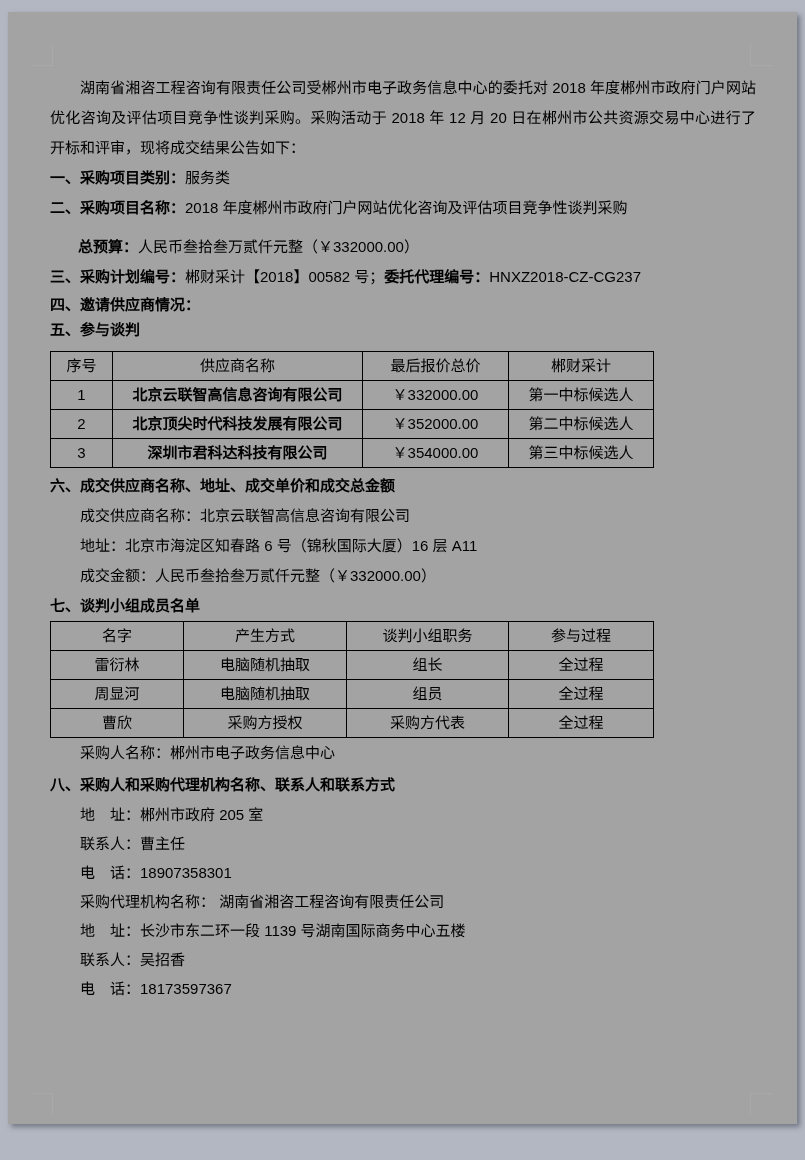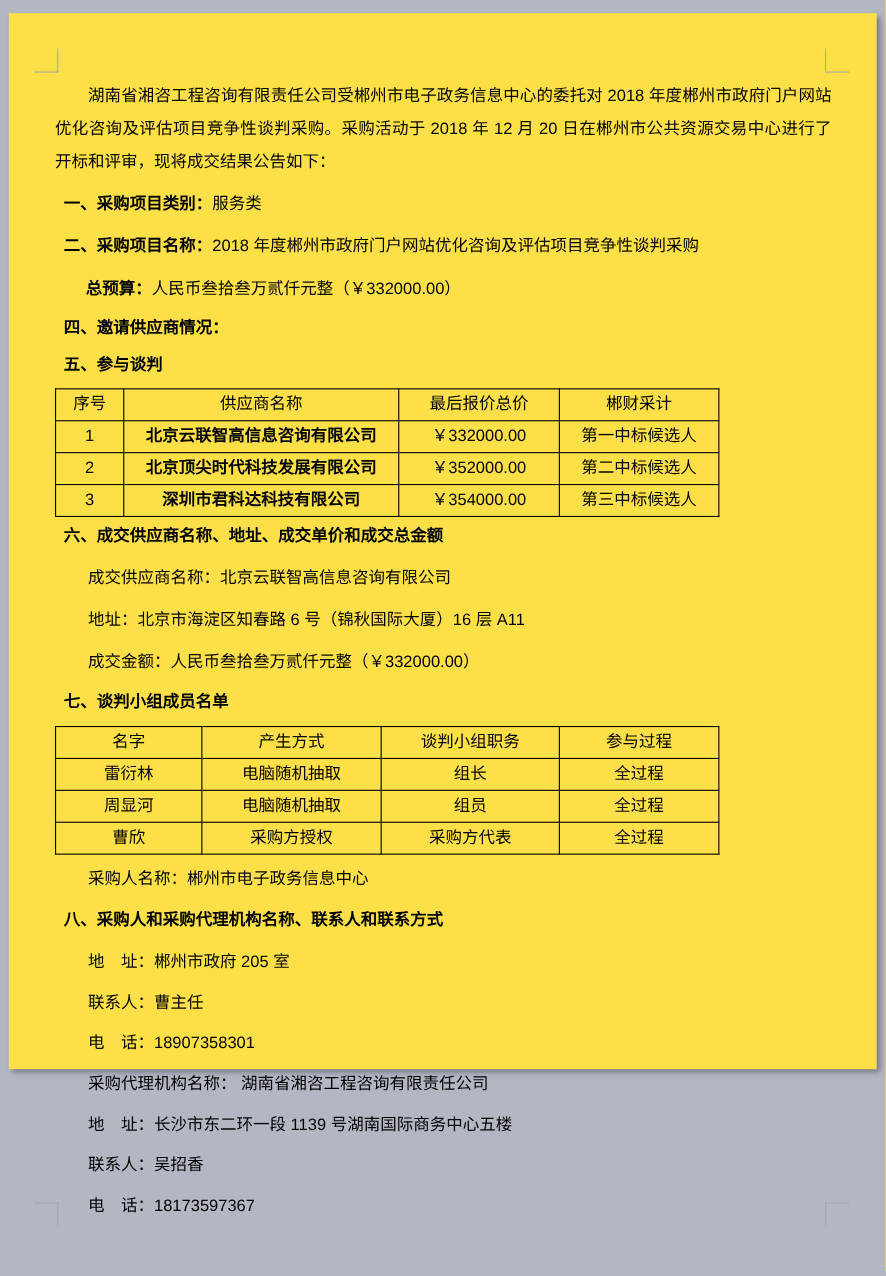--- a/index.html
+++ b/index.html
@@ -8,39 +8,39 @@
     width: 805px; height: 1160px;
     background: #b3b7c2;
     position: relative;
     overflow: hidden;
     font-family: "Liberation Sans", "DejaVu Sans", sans-serif;
     color: #000;
   }
   .page {
     position: absolute;
     left: 8px; top: 12px;
-    width: 789px; height: 960px;
-    background: #fde047;
+    width: 789px; height: 1112px;
+    background: #a3a3a3;
     box-shadow: 3px 3px 5px rgba(95,100,115,0.75);
   }
   .mark { position: absolute; width: 22px; height: 22px; }
   .mark.tl { left: 23px;  top: 32px;   border-right: 1px solid #a9a9a9; border-bottom: 1px solid #a9a9a9; }
   .mark.tr { left: 742px; top: 32px;   border-left: 1px solid #a9a9a9;  border-bottom: 1px solid #a9a9a9; }
   .mark.bl { left: 23px;  top: 1081px; border-right: 1px solid #a9a9a9; border-top: 1px solid #a9a9a9; }
   .mark.br { left: 742px; top: 1081px; border-left: 1px solid #a9a9a9;  border-top: 1px solid #a9a9a9; }
 
   .content {
     position: absolute;
     left: 42px; top: 61px;
     width: 706px;
     font-size: 15px;
     line-height: 30px;
   }
   .intro { margin: 0; text-indent: 2em; text-align: justify; }
-  .line { margin: 8px; }
+  .line { margin: 0; }
   b { font-weight: bold; }
 
   .l-budget { margin: 9px 0 0 28px; }
   .l-s4h { line-height: 25px; }
   .l-s4i { line-height: 25px; margin-left: 22px; }
   .l-s5  { line-height: 25px; }
   .l-sub { margin-left: 30px; }
   .l-s6h { margin-top: 3px; }
   .l-s7  { margin-top: 1px; line-height: 27px; }
   .l-s8h { margin-top: 3px; }
@@ -87,20 +87,23 @@
     </div>
 
     <div class="line">
       <b>二、采购项目名称：</b><span>2018 年度郴州市政府门户网站优化咨询及评估项目竞争性谈判采购</span>
     </div>
 
     <div class="line l-budget">
       <b>总预算：</b><span>人民币叁拾叁万贰仟元整（￥332000.00）</span>
     </div>
 
+    <div class="line">
+      <b>三、采购计划编号：</b><span>郴财采计【2018】00582 号；</span><b>委托代理编号：</b><span>HNXZ2018-CZ-CG237</span>
+    </div>
 
     <div class="line l-s4h">
       <b>四、邀请供应商情况：</b>
     </div>
 
     <div class="line l-s5">
       <b>五、参与谈判</b>
     </div>
 
     <table class="t1">

